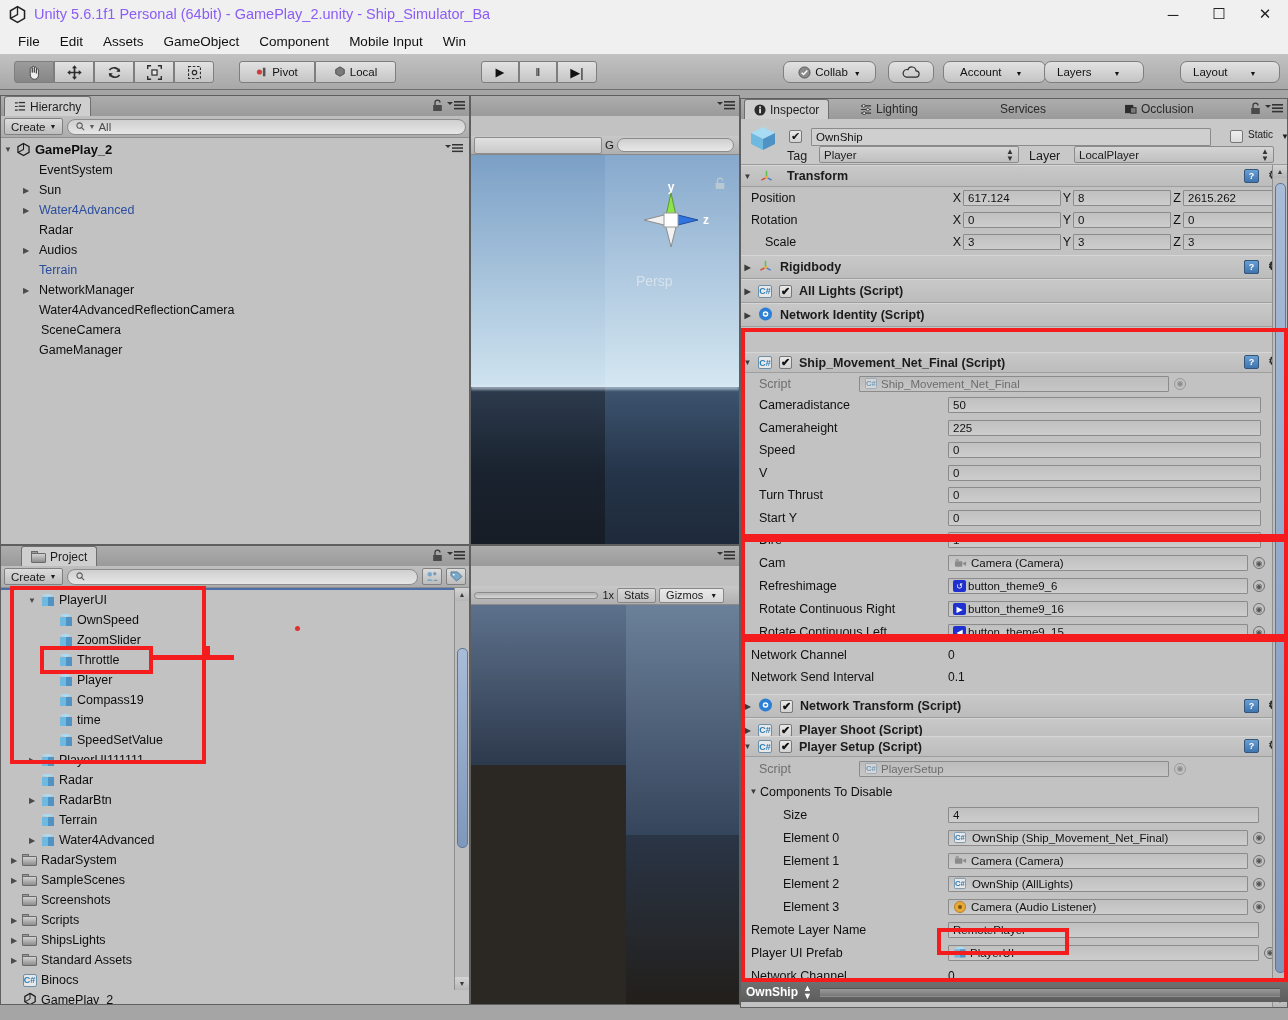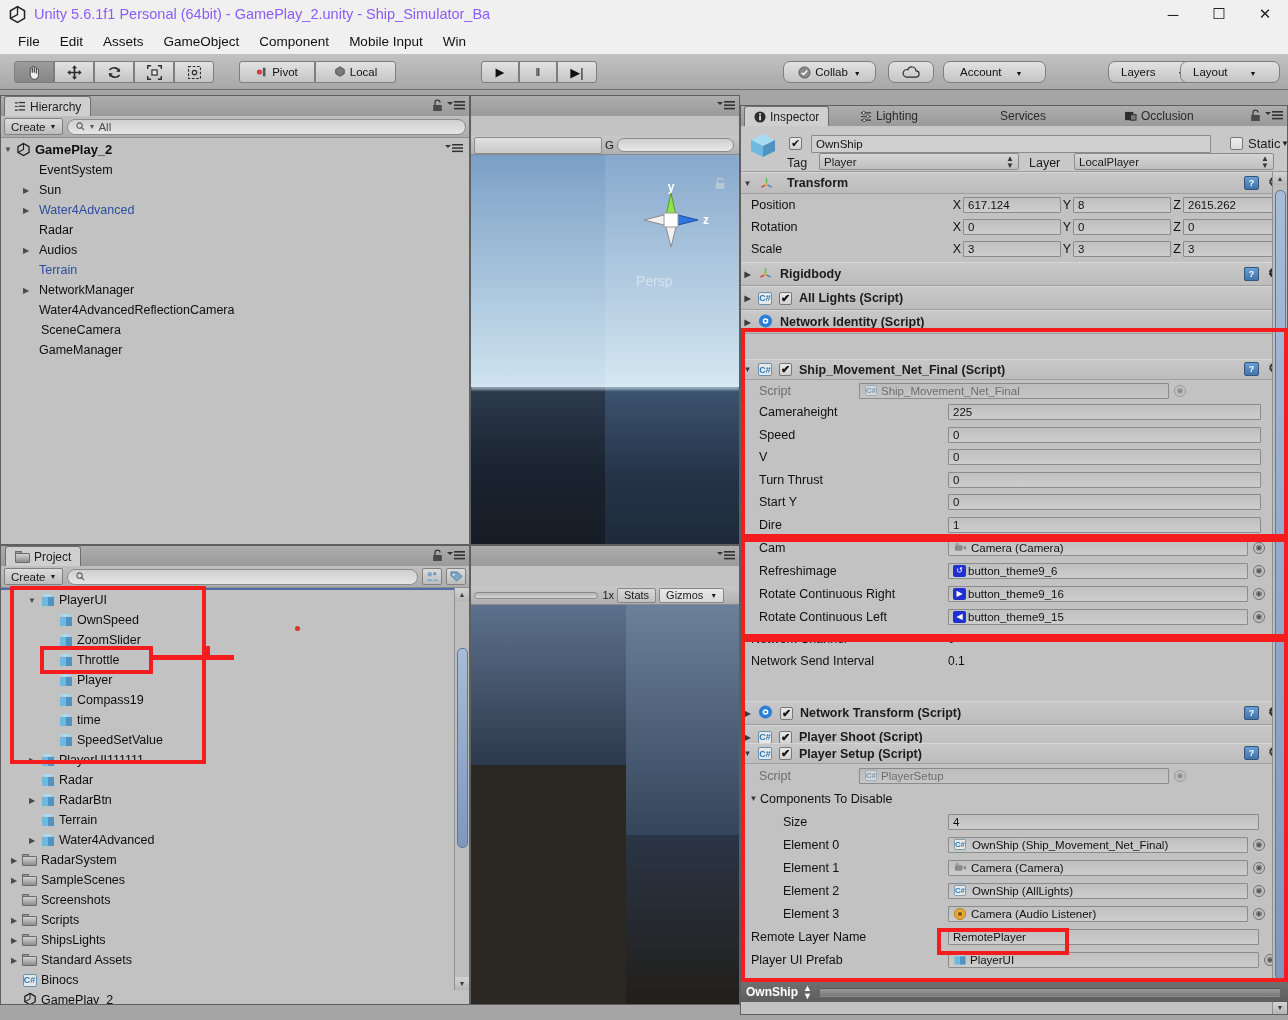--- a/index.html
+++ b/index.html
@@ -271,21 +271,21 @@
   </div>
   <div class="tbtn grp-s" style="left:888px;width:46px;">
     <svg width="20" height="13" viewBox="0 0 22 14">
         <path d="M5.5 12h11a3.4 3.4 0 000-6.8 4.6 4.6 0 00-8.9-1.3A3.4 3.4 0 005.5 12z" fill="none" stroke="#2e2e2e" stroke-width="1.3"></path>
       </svg>
   </div>
   <div class="tbtn grp-s" style="left:943px;width:103px;justify-content:flex-start;padding-left:16px;">
     <span>Account</span>
     <span class="dd-arrow" style="margin-left:14px">▼</span>
   </div>
-  <div class="tbtn grp-s" style="left:1108px;width:112px;justify-content:flex-start;padding-left:12px;">
+  <div class="tbtn grp-s" style="left:1044px;width:100px;justify-content:flex-start;padding-left:12px;">
     <span>Layers</span>
     <span class="dd-arrow" style="margin-left:22px">▼</span>
   </div>
   <div class="tbtn grp-s" style="left:1180px;width:100px;justify-content:flex-start;padding-left:12px;">
     <span>Layout</span>
     <span class="dd-arrow" style="margin-left:22px">▼</span>
   </div>
 </div>
 
 <div class="panel" style="left:0;top:95px;width:470px;height:450px;">
@@ -447,21 +447,21 @@
             <rect x="1.2" y="6" width="8.6" height="6" fill="#b9c9d4"></rect>
           </svg>
       </div>
       <div class="abs" style="left:165px;top:118px;color:rgba(255,255,255,.45);font-size:14px;">Persp</div>
     </div>
   </div>
 </div>
 
 <div class="panel" style="left:0;top:545px;width:470px;height:460px;">
   <div class="panel-tabstrip">
-    <div class="ptab active" style="left:4px;text-align:right;">
+    <div class="ptab active" style="left:20px;text-align:right;">
       <span class="folder">
           <i class="ft"></i>
           <i class="fb"></i>
         </span>
       <span>Project</span>
     </div>
     <div class="abs" style="right:26px;top:3px;">
       <svg width="11" height="13" viewBox="0 0 11 13">
           <path d="M3 6V3.6a2.5 2.5 0 015 0" fill="none" stroke="#3a3a3a" stroke-width="1.3"></path>
           <rect x="1.2" y="6" width="8.6" height="6" fill="#4a4a4a"></rect>
@@ -767,21 +767,21 @@
     </div>
     <div class="skyview" style="top:39px;bottom:0;">
       <div class="abs" style="left:0;top:0;width:58%;height:160px;background:linear-gradient(#5d718c,#2d394c);"></div>
       <div class="abs" style="left:58%;top:0;width:42%;height:230px;background:linear-gradient(#6b8099,#35455c);"></div>
       <div class="abs" style="left:0;top:160px;width:58%;bottom:0;background:#2b2722;"></div>
       <div class="abs" style="left:58%;top:230px;width:42%;bottom:0;background:linear-gradient(#2a3546,#221f1b);"></div>
     </div>
   </div>
 </div>
 
-<div class="panel" style="left:740px;top:105px;width:548px;height:910px;">
+<div class="panel" style="left:740px;top:98px;width:548px;height:910px;">
   <div class="panel-tabstrip">
     <div class="ptab active" style="left:3px;">
       <svg width="12" height="12" viewBox="0 0 13 13">
           <circle cx="6.5" cy="6.5" r="6" fill="#2c2c2c"></circle>
           <rect x="5.7" y="5" width="1.7" height="5" fill="#fff"></rect>
           <rect x="5.7" y="2.6" width="1.7" height="1.7" fill="#fff"></rect>
         </svg>
       <span>Inspector</span>
     </div>
     <div class="ptab inactive" style="left:110px;">
@@ -829,21 +829,21 @@
       <div class="abs" style="left:8px;top:6px;">
         <svg width="28" height="27" viewBox="0 0 28 27">
           <polygon points="14,2 26,8 14,14 2,8" fill="#a8dcf5"></polygon>
           <polygon points="2,8 14,14 14,25 2,19" fill="#6fb8e0"></polygon>
           <polygon points="26,8 14,14 14,25 26,19" fill="#4e93c4"></polygon>
         </svg>
       </div>
       <div class="abs chk" style="left:48px;top:11px;">✔</div>
       <div class="abs field" style="left:70px;top:9px;width:400px;height:18px;background:#cfcfcf;">OwnShip</div>
       <div class="abs chk" style="left:489px;top:11px;background:linear-gradient(#eeeeee,#dcdcdc);"></div>
-      <div class="abs" style="left:507px;top:10px;font-size:13px;">Static</div>
+      <div class="abs" style="left:507px;top:10px;font-size:10px;">Static</div>
       <div class="abs" style="left:540px;top:13px;font-size:8px;">▼</div>
 
       <div class="abs" style="left:46px;top:30px;font-size:12.5px;">Tag</div>
       <div class="abs popup" style="left:78px;top:27px;width:200px;">
         <span>Player</span>
         <span class="updown">▲<br>▼</span>
       </div>
       <div class="abs" style="left:288px;top:30px;font-size:12.5px;">Layer</div>
       <div class="abs popup" style="left:333px;top:27px;width:200px;">
         <span>LocalPlayer</span>
@@ -880,21 +880,21 @@
         <div class="row" style="height: 22px;">
           <span style="width: 210px; padding-left: 10px;">Rotation</span>
           <span style="width: 12px; text-align: center;">X</span>
           <span class="field" style="width: 98px;">0</span>
           <span style="width: 12px; text-align: center;">Y</span>
           <span class="field" style="width: 98px;">0</span>
           <span style="width: 12px; text-align: center;">Z</span>
           <span class="field" style="width: 98px;">0</span>
         </div>
         <div class="row" style="height: 22px;">
-          <span style="width: 210px; padding-left: 10px;">Scale</span>
+          <span style="width: 210px; padding-left: 24px;">Scale</span>
           <span style="width: 12px; text-align: center;">X</span>
           <span class="field" style="width: 98px;">3</span>
           <span style="width: 12px; text-align: center;">Y</span>
           <span class="field" style="width: 98px;">3</span>
           <span style="width: 12px; text-align: center;">Z</span>
           <span class="field" style="width: 98px;">3</span>
         </div>
       </div>
 
     <div id="pre-components" class="abs" style="left:0;right:0;top:136px;">
@@ -946,20 +946,24 @@
       <div class="row" style="height:21px;">
         <span style="width:118px;padding-left:18px;color:#6e6e6e;">Script</span>
         <span class="field dim" style="width:310px;">
           <span class="cs-ico" style="transform:scale(.85);opacity:.55;margin-right:3px;">C#</span>
           <span>Ship_Movement_Net_Final</span>
         </span>
         <span class="circ-sel" style="margin-left:5px;opacity:.5;">◉</span>
       </div>
       <div id="ship-fields">
           <div class="row" style="height: 22.5px;">
+            <span style="width: 207px; padding-left: 18px;">Cameradistance</span>
+            <span class="field" style="width: 313px;">50</span>
+          </div>
+          <div class="row" style="height: 22.5px;">
             <span style="width: 207px; padding-left: 18px;">Cameraheight</span>
             <span class="field" style="width: 313px;">225</span>
           </div>
           <div class="row" style="height: 22.5px;">
             <span style="width: 207px; padding-left: 18px;">Speed</span>
             <span class="field" style="width: 313px;">0</span>
           </div>
           <div class="row" style="height: 22.5px;">
             <span style="width: 207px; padding-left: 18px;">V</span>
             <span class="field" style="width: 313px;">0</span>

